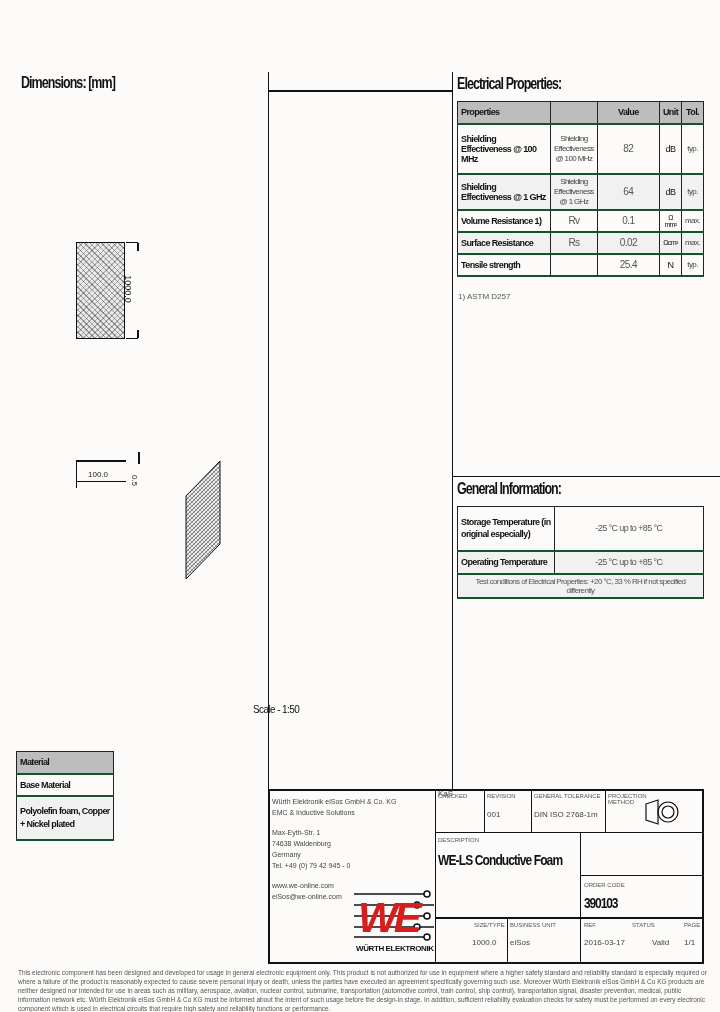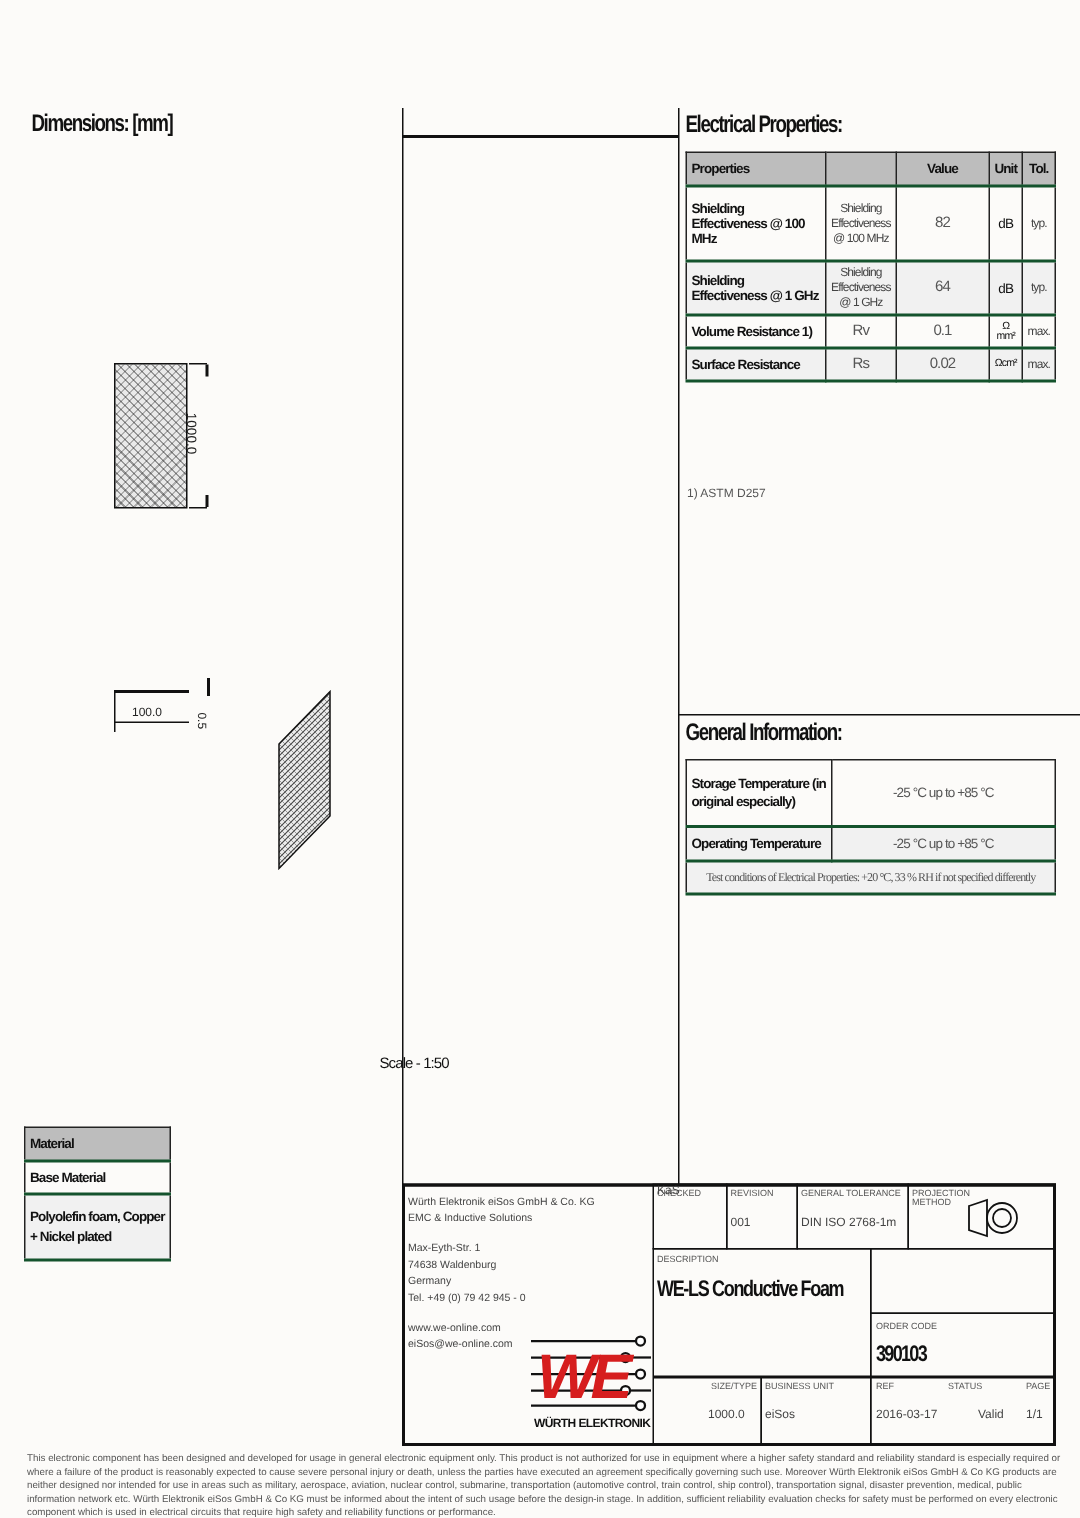--- a/index.html
+++ b/index.html
@@ -126,42 +126,49 @@
     <td class="c" style="font-size:7px;">Ω mm²</td>
     <td class="c sm">max.</td>
   </tr>
   <tr class="alt" style="height:22px;">
     <td class="bold" style="font-size:9px;">Surface Resistance</td>
     <td class="c gray">Rs</td>
     <td class="c gray">0.02</td>
     <td class="c" style="font-size:7px;">Ωcm²</td>
     <td class="c sm">max.</td>
   </tr>
+  <tr style="height:22px;">
+    <td class="bold" style="font-size:9px;">Tensile strength</td>
+    <td class="c"></td>
+    <td class="c gray">25.4</td>
+    <td class="c" style="font-size:9px;">N</td>
+    <td class="c sm">typ.</td>
+  </tr>
 </tbody>
   </table>
-<div class="abs" style="left:458px; top:292px; font-size:8px; color:#555;margin-top:32px;">1) ASTM D257</div>
+<div class="abs" style="left:458px; top:292px; font-size:8px; color:#555;">1) ASTM D257</div>
 
 <h2 class="sec" style="left:457px; top:480px;">General Information:</h2>
 
 <table class="spec" style="left:457px; top:506px; width:247px;">
   <colgroup>
       <col style="width:97px">
       <col style="width:150px">
     </colgroup>
   <tbody>
       <tr style="height:44px;">
     <td class="bold" style="font-size:9px; line-height:12px;">Storage Temperature (in original especially)</td>
     <td class="c gray" style="font-size:9px;">-25 °C up to +85 °C</td>
   </tr>
   <tr class="alt" style="height:23px;">
     <td class="bold" style="font-size:9px;">Operating Temperature</td>
     <td class="c gray" style="font-size:9px;">-25 °C up to +85 °C</td>
   </tr>
   <tr class="alt" style="height:22px;">
-    <td colspan="2" class="c gray" style="font-size:8px;font-family:Liberation Serif, serif;">Test conditions of Electrical Properties: +20 °C, 33 % RH if not specified differently</td>
+    <td colspan="2" class="c gray" style="font-size:8px;">Test conditions of Electrical Properties: +20 °C, 33 % RH if not specified differently</td>
   </tr>
 </tbody>
   </table>
 
 <div class="tb-cell" style="left:268px; top:789px; width:436px; height:175px; border-width:2px;"></div>
 
 <div class="abs" style="left:272px; top:796px; font-size:7px; color:#444; line-height:11px;">
   <div>Würth Elektronik eiSos GmbH &amp; Co. KG</div>
   <div>EMC &amp; Inductive Solutions</div>
   <div style="height:9px"></div>

